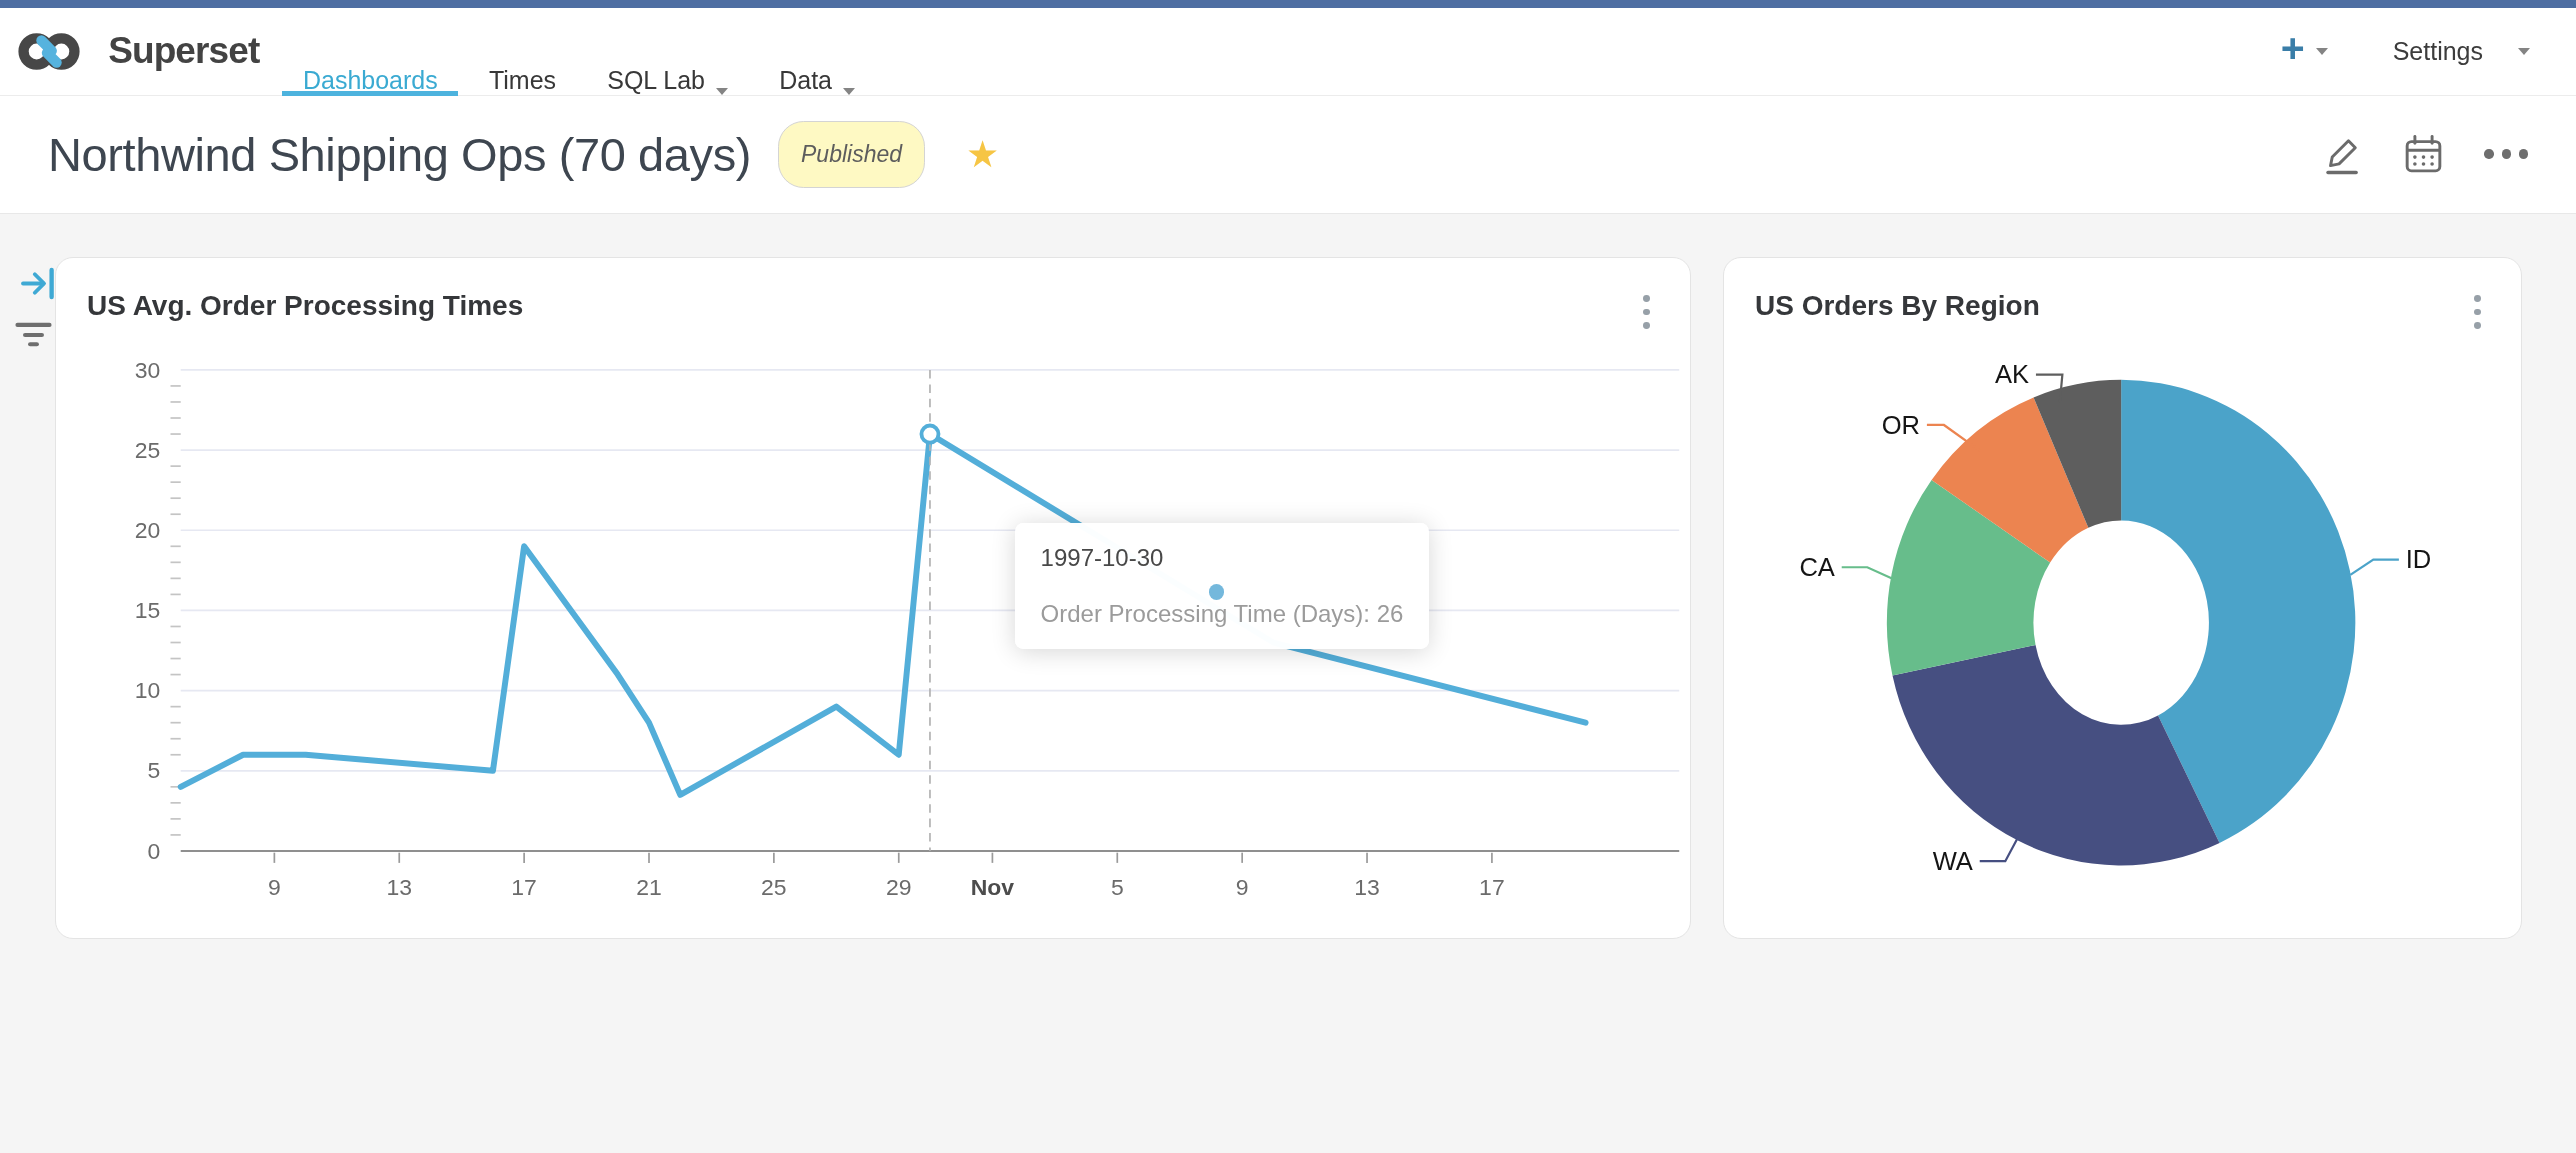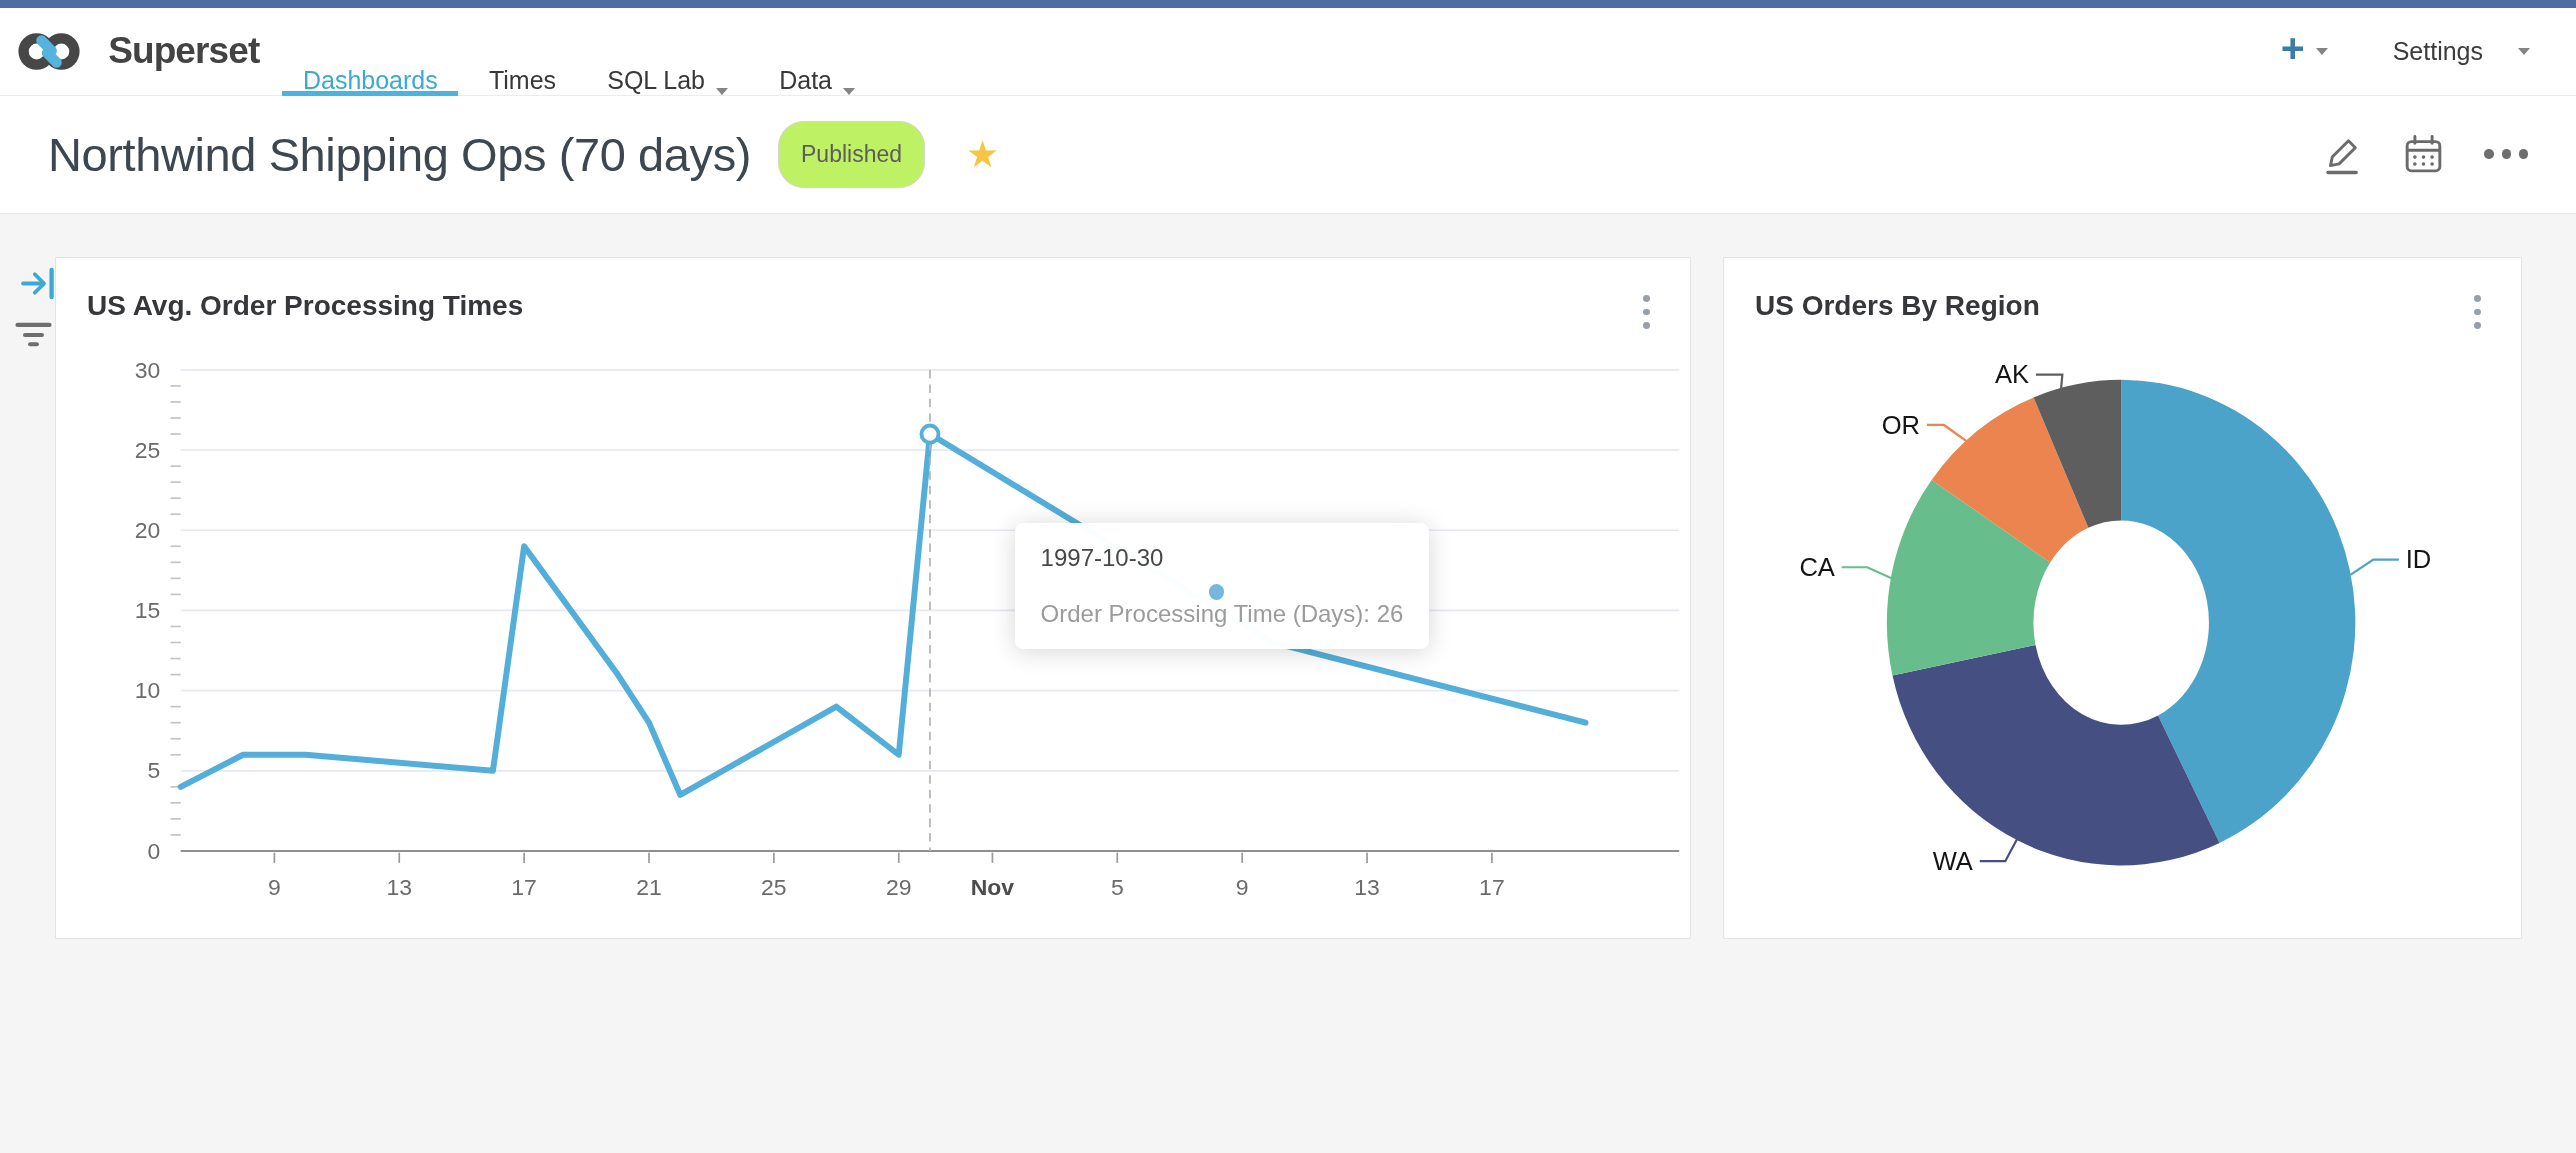--- a/index.html
+++ b/index.html
@@ -34,34 +34,34 @@
   .plus-btn { display:flex; align-items:center; cursor:pointer; }
   .plus-glyph { font-size:41px; font-weight:700; color:#3a7ea8; line-height:1; margin-top:-5.1px; }
   .settings-btn { display:flex; align-items:center; margin-left:65px; font-size:25px; color:#3c3c3c; cursor:pointer;gap:24px; }
   
   .page-header {
     background:#fff; height:118px; border-bottom:1.7px solid #e8e8e8;
     display:flex; align-items:center; padding:0 48px;
   }
   .dash-title { font-size:47px; font-weight:400; color:#3e4650; margin:0; letter-spacing:-0.4px; white-space:nowrap; }
   .pub-badge {
-    margin-left:27px; font-size:23px; color:#5d5d5d; background:#bef264;
-    border:1.7px solid #d4d4d4; border-radius:25.6px; padding:19px 22px; cursor:pointer;
+    margin-left:27px; font-size:23px; color:#5d5d5d; background:#fef9c3;
+    border:1.7px solid #d4d4d4; border-radius:25.6px; padding:19px 22px; cursor:pointer;font-style:italic;
   }
   .fav-star { margin-left:41px; font-size:37px; color:#f6c544; cursor:pointer; line-height:1; }
   .header-actions { margin-left:auto; display:flex; align-items:center; gap:39px; }
   .hicon { cursor:pointer; display:block; }
   .dots-h { display:flex; gap:7.7px; cursor:pointer; }
   .dots-h i { width:9.4px; height:9.4px; border-radius:50%; background:#6e6e6e; }
   
   .content { position:relative; height:939px; background:#f5f5f5; }
   .rail-icon { position:absolute; cursor:pointer; }
   .card {
     position:absolute; top:43px; height:682px; background:#fff;
-    border:1.7px solid #e4e4e4; border-radius:1px;
+    border:1.7px solid #e4e4e4; border-radius:18px;
   }
   #line-card { left:55px;  width:1636px; }
   #pie-card  { left:1723px; width:799px; }
   .card-title { position:absolute; left:31px; top:32px; font-size:28px; font-weight:700; color:#35373a; }
   .kebab { position:absolute; right:37px; top:34px; display:flex; flex-direction:column; gap:6.8px; cursor:pointer; padding:3.4px; }
   .kebab i { width:6.8px; height:6.8px; border-radius:50%; background:#97a0a8; }
   .chart-svg { position:absolute; left:0; top:77px; }
   .pie-svg { position:absolute; left:0; top:0; }
   
   .tooltip {

